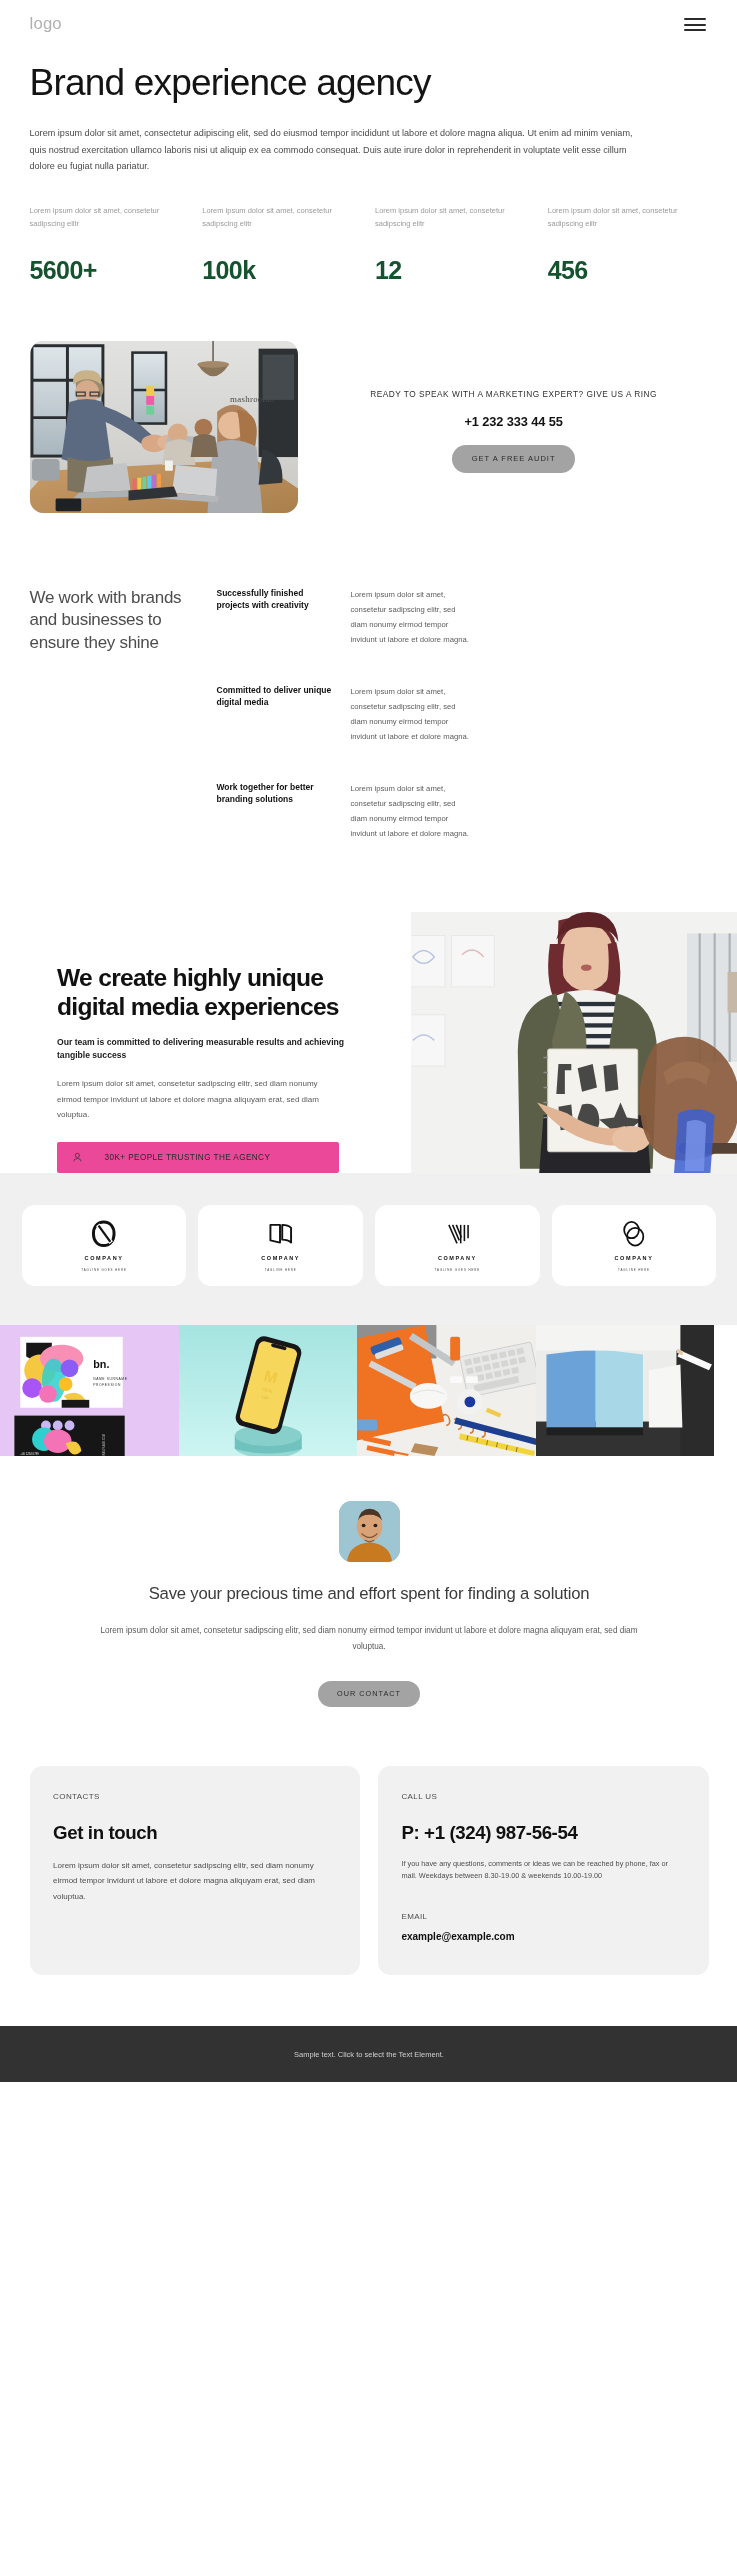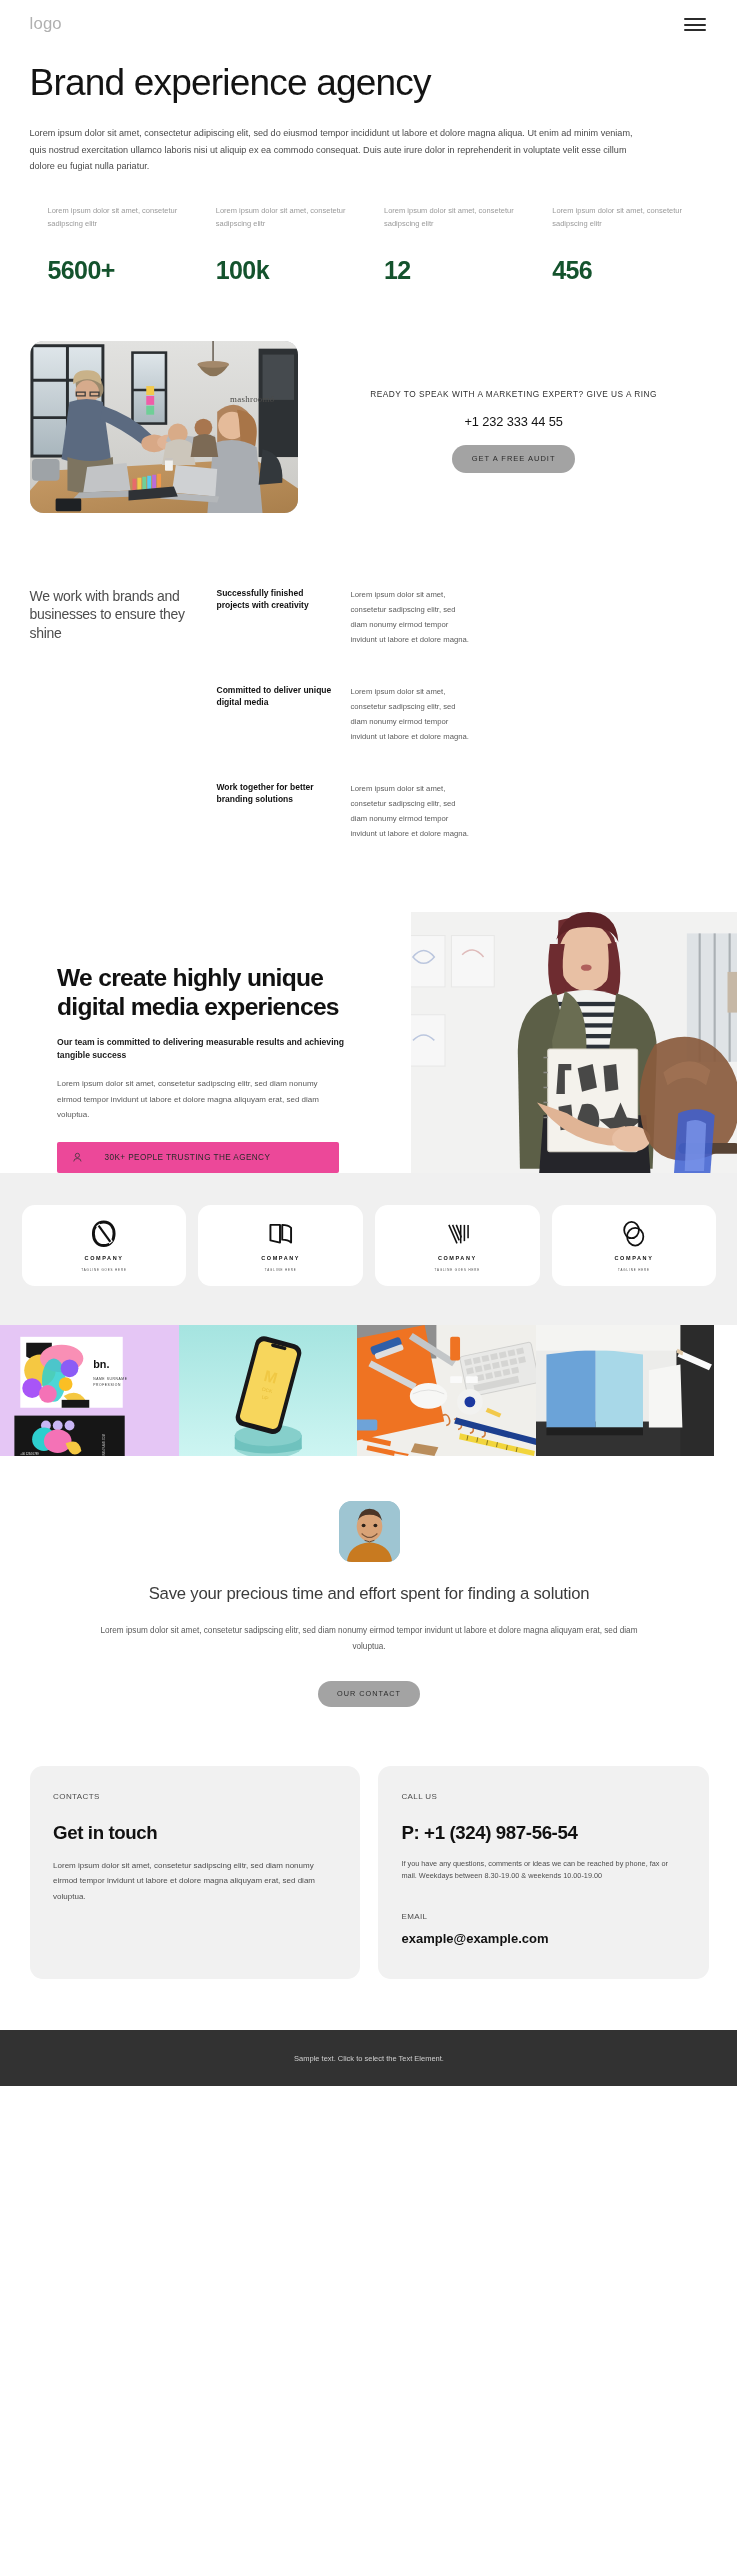--- a/index.html
+++ b/index.html
@@ -44,21 +44,20 @@
     line-height: 1.85;
     color: #4a4a4a;
     max-width: 610px;
   }
 
   
   .stats {
     display: flex;
     padding: 28.5px 29.5px 0 29.5px;
     gap: 12px;
-    margin-left: 18px;
   }
   .stat { width: 25%; padding-right: 25.6px; }
   .stat-label {
     font-size: 7.5px;
     line-height: 1.75;
     color: #9b9b9b;
     margin-bottom: 25.6px;
     min-height: 25.6px;
   }
   .stat-value {
@@ -91,21 +90,21 @@
   }
   .cta-head {
     font-size: 8.3px;
     letter-spacing: 0.5px;
     line-height: 1.62;
     color: #2e2e2e;
     text-transform: uppercase;
   }
   .cta-phone {
     font-size: 12.8px;
-    font-weight: 400;
+    font-weight: 700;
     color: #131313;
     margin-top: 12.8px;
     letter-spacing: -0.1px;
   }
   .btn-yellow {
     display: inline-block;
     background: #a3a3a3;
     color: #2b2b2b;
     font-size: 7.5px;
     letter-spacing: 1px;
@@ -119,21 +118,21 @@
   }
 
   
   .workwith {
     display: flex;
     padding: 74px 29.5px 0 29.5px;
   }
   .workwith-title {
     width: 187px;
     flex-shrink: 0;
-    font-size: 14px;
+    font-size: 17px;
     font-weight: 300;
     line-height: 1.33;
     color: #4d4d4d;
     letter-spacing: -0.3px;
     padding-right: 19.7px;
   }
   .ww-list { flex: 1; }
   .ww-item { display: flex; margin-bottom: 37px; }
   .ww-item:last-child { margin-bottom: 0; }
   .ww-item-title {
@@ -303,21 +302,21 @@
     letter-spacing: -0.4px;
     margin-bottom: 13.8px;
   }
   .card-body {
     font-size: 8px;
     line-height: 1.95;
     color: #4e4e4e;
   }
   .card-body.tight { line-height: 1.72; font-size: 7.3px; }
   .card-email {
-    font-size: 13px;
+    font-size: 10px;
     font-weight: 700;
     color: #111;
   }
 
   
   .footer {
     background: #323232;
     height: 56px;
     display: flex;
     align-items: center;

